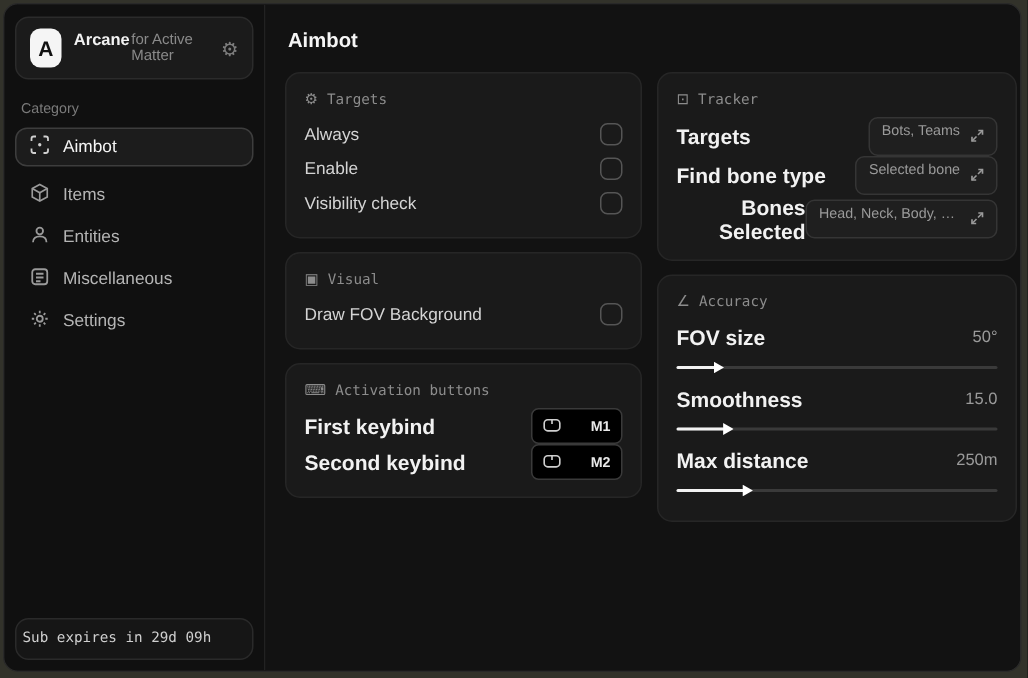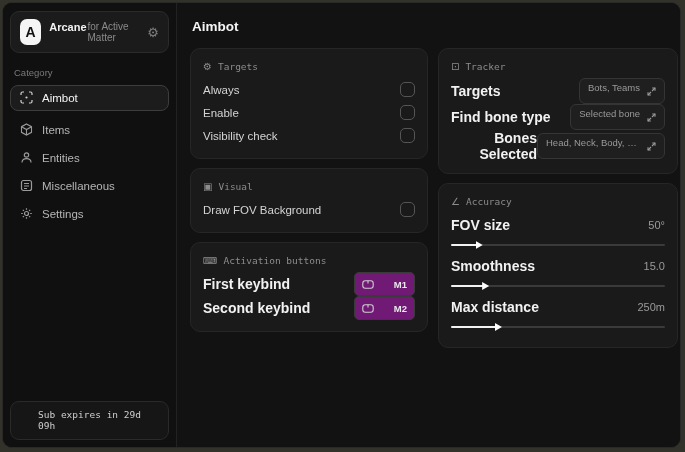--- a/index.html
+++ b/index.html
@@ -40,21 +40,21 @@
     height:26px; display:flex; align-items:center; gap:9px;
     padding:0 9px; border-radius:8px; border:1px solid transparent;
     color:#b5b5b5; font-size:11.5px;
   }
   .nav-item.selected {
     background:#1c1c1c; border-color:#3d3d3d; color:#f5f5f5; margin-bottom:4px;
   }
   .nav-item svg { flex:0 0 auto; }
   .sidebar-footer {
     margin-top:auto; background:#161616; border:1px solid #2a2a2a;
-    border-radius:9px; padding:7px 10px 8px 27px;
+    border-radius:9px; padding:7px 10px 8px 4px;
   }
   .sub-line { font-family:"DejaVu Sans Mono",monospace; font-size:9.5px; color:#cfcfcf; }
   .session-line { font-size:9.5px; font-weight:bold; color:#e6e6e6; margin-top:3px; }
 
   
   .main { flex:1; padding:12px 13px; background:#121212; }
   .page-title { color:#f5f5f5; font-size:13.5px; font-weight:bold; margin:4px 0 14px 2px; }
   .columns { display:flex; gap:10px; align-items:flex-start; }
   .col-left { width:238px; display:flex; flex-direction:column; gap:9px; }
   .col-right { width:240px; display:flex; flex-direction:column; gap:9px; }
@@ -74,21 +74,21 @@
   .row-label.strong { color:#f2f2f2; font-weight:bold; font-size:14px;text-align:right; }
 
   .checkbox {
     width:15px; height:15px; border:1.5px solid #555555; border-radius:5px;
     background:transparent;
   }
   .right-controls { display:flex; align-items:center; gap:7px; }
   .swatch { width:13px; height:13px; border-radius:3.5px; }
 
   .keybadge {
-    display:flex; align-items:center; gap:20px; background:#701a75;
+    display:flex; align-items:center; gap:20px; background:#000000;
     border:1px solid #3a3a3a; border-radius:5px; padding:2px 7px;
   }
   .keybadge .keytext { color:#e9e9e9; font-size:9.5px; font-weight:bold; }
 
   .dropdown {
     display:flex; align-items:flex-start; gap:7px; background:#1f1f1f;
     border:1px solid #353535; border-radius:6px; padding:3px 8px;
     max-width:142px;
   }
   .dropdown .dd-value {

